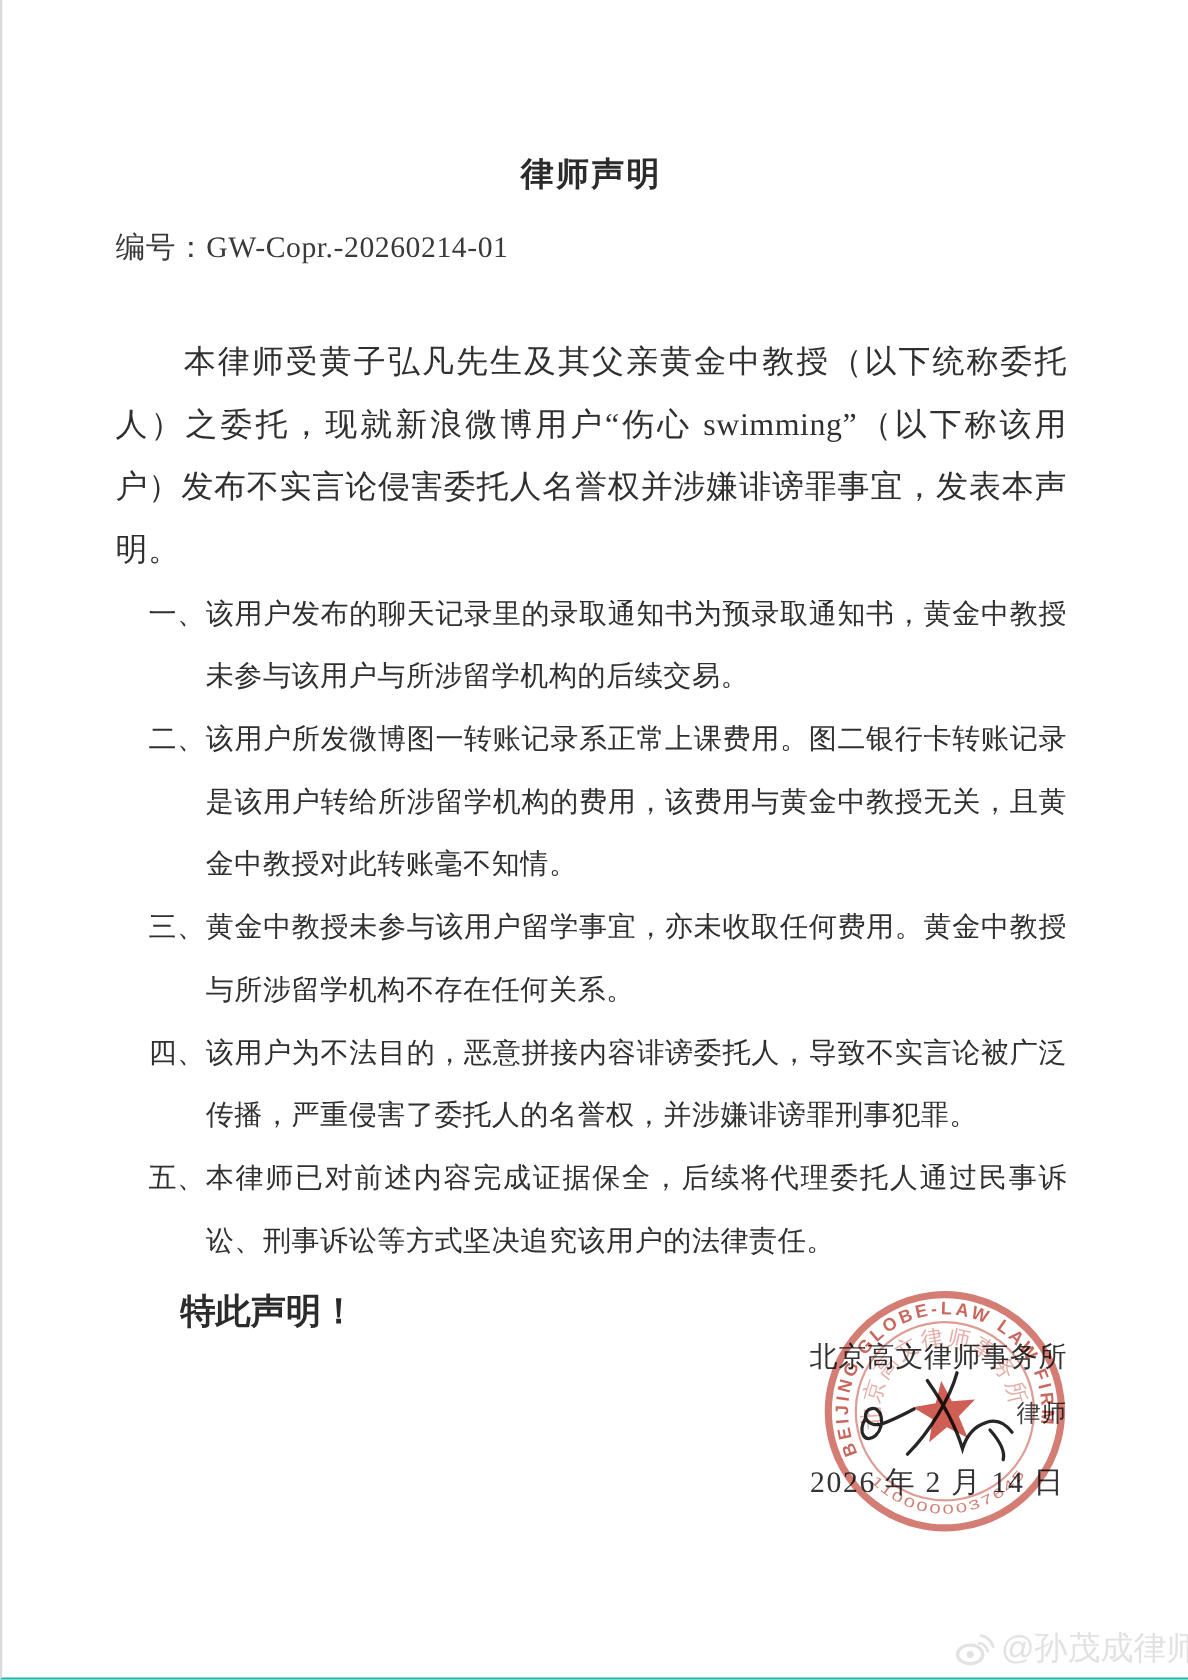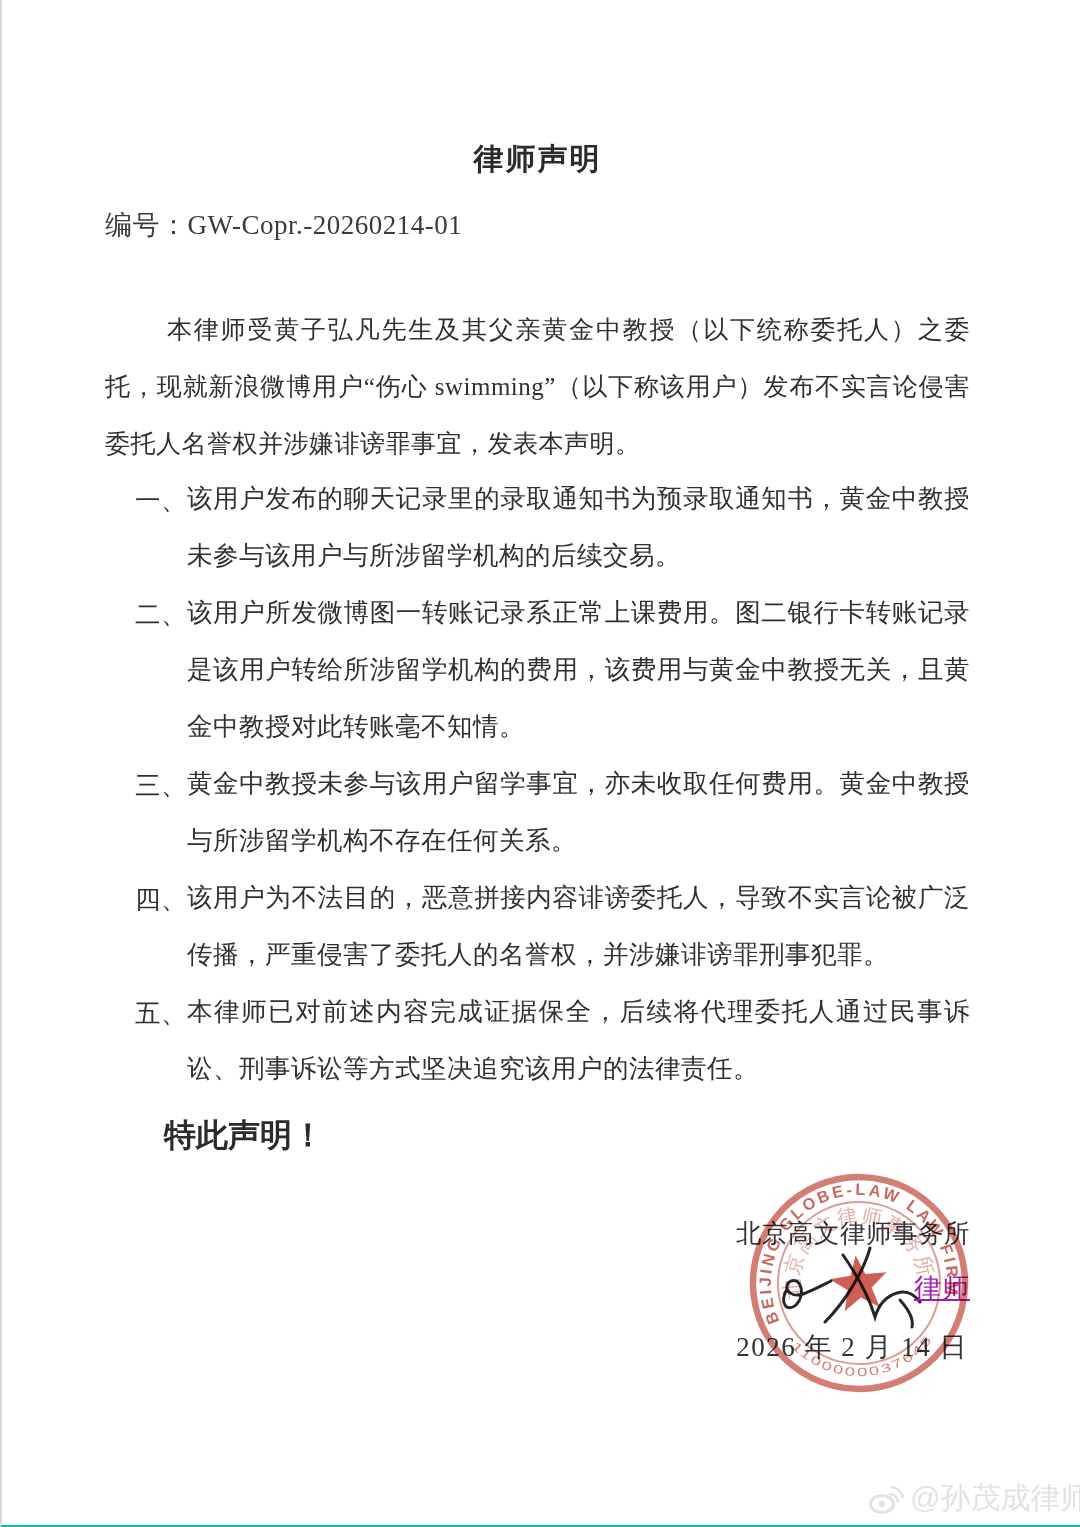--- a/index.html
+++ b/index.html
@@ -31,54 +31,53 @@
   }
   .docnum {
     margin-top:24px;
     font-size:27px;
     line-height:38px;
     letter-spacing:0.5px;
     color:#3a3a3a;
   }
   .intro {
     margin:57px 0 0 0;
-    font-size:25px;
+    font-size:29px;
     line-height:57px;
     letter-spacing:0.5px;
     text-align:justify;
     text-indent:62px;
   }
   .items { margin-top:0; }
   .item { display:flex; font-size:25.5px; line-height:57px; letter-spacing:0.5px; }
   .item .num {
     flex:0 0 64px;
     padding-left:30px;
     box-sizing:border-box;
     white-space:nowrap;
   }
-  .item .itext { flex:1; text-align:justify;font-family:Liberation Mono, monospace; }
+  .item .itext { flex:1; text-align:justify; }
   .closing {
     margin-top:8px;
     font-size:32px; font-weight:bold;
     line-height:57px;
     text-indent:59px;
     color:#2b2b2b;
   }
   .firm {
     position:absolute; top:1216px; right:0;
     font-size:25.5px; letter-spacing:0.5px;
     color:#333;
     white-space:nowrap;
   }
   .lawyer-title {
     position:absolute; top:1270px; right:0;
-    font-size:27px; letter-spacing:1px;
-    color:#a21caf;
+    font-size:22px; letter-spacing:1px;
+    color:#404040;
     white-space:nowrap;
-    text-decoration:underline;
   }
   .date {
     position:absolute; top:1329px; right:2px;
     font-size:27px; letter-spacing:1.5px;
     color:#333;
     white-space:nowrap;
   }
   .signature {
     position:absolute; left:668px; top:1243px;
   }

